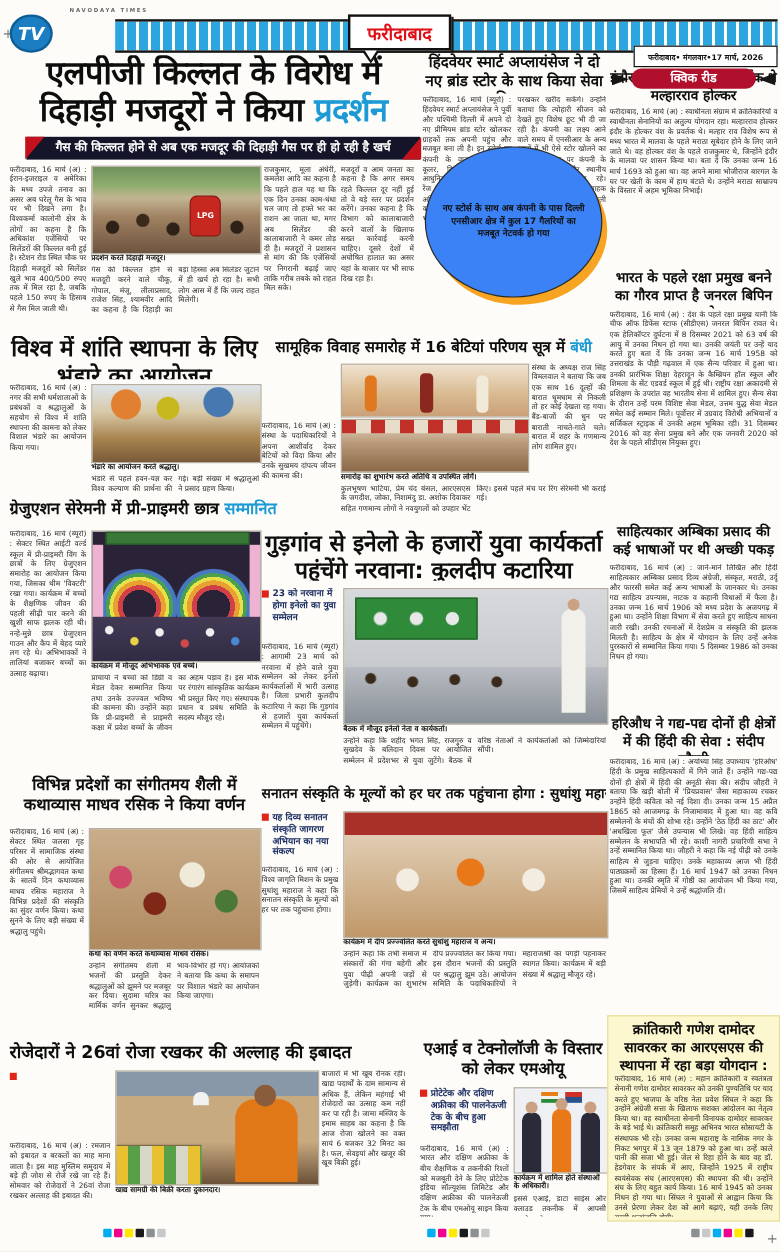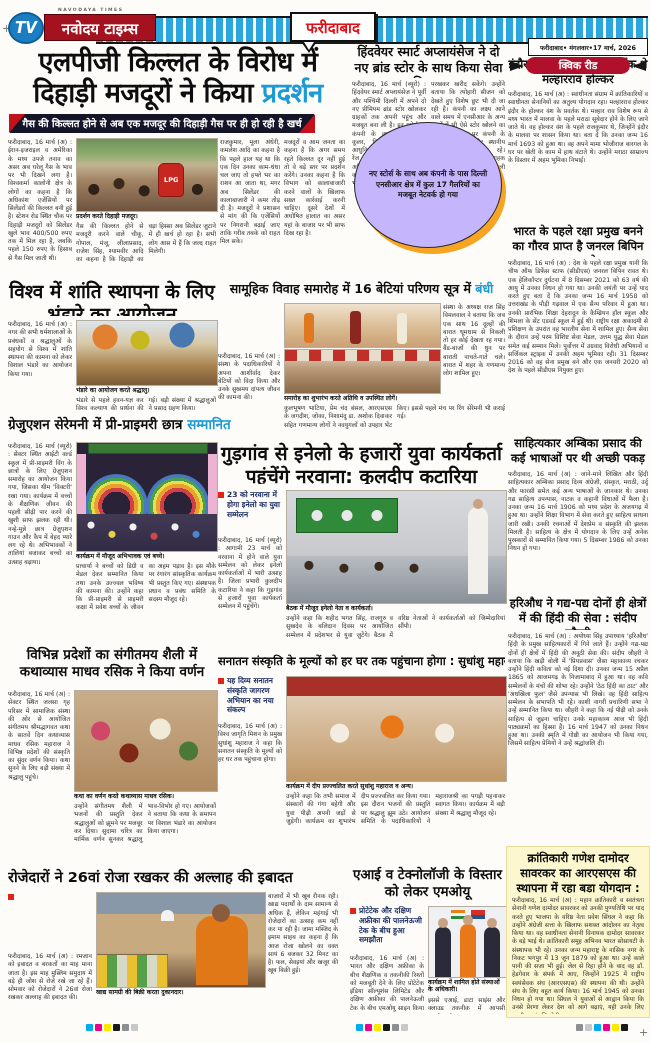--- a/index.html
+++ b/index.html
@@ -76,21 +76,21 @@
   }
   .qr-banner:before,.qr-banner:after{content:"";position:absolute;top:4px;width:0;height:0;}
   .qr-banner:before{left:-16px;border-top:5px solid transparent;border-bottom:5px solid transparent;border-left:14px solid #161616;}
   .qr-banner:after{right:-16px;border-top:5px solid transparent;border-bottom:5px solid transparent;border-right:14px solid #161616;}
   .qr-head{font-size:11.5px;line-height:1.3;font-weight:bold;text-align:center;color:#0d0d0d;overflow:hidden;}
 
   .yellow-box{background:#fdf7cf;border:1px solid #e8dc9a;box-sizing:border-box;padding:4px 5px;}
 
   
   .oval{
-    position:absolute;background:#c4b5fd;border:1.5px solid #2a2a2a;border-radius:50%;
+    position:absolute;background:#3b82f6;border:1.5px solid #2a2a2a;border-radius:50%;
     box-shadow:5px 7px 0 -1px #f6a422;z-index:2;
     display:flex;align-items:center;justify-content:center;
     font-size:7.4px;font-weight:bold;text-align:center;line-height:1.4;color:#111;
     padding:14px 12px;box-sizing:border-box;
   }
 
   
   .ph-protest{
     background-image:
       radial-gradient(circle at 12% 70%,#2e2218 0 5px,transparent 6px),
@@ -194,32 +194,31 @@
 <body>
 
 <div id="page">
 
   <div class="crop" style="left:2px;top:24px;">+</div>
   <div class="crop" style="left:639px;top:24px;">+</div>
 
   <div class="abs latin" style="left:58px;top:7px;">NAVODAYA TIMES</div>
   <div class="abs stripes" style="left:96px;top:16px;width:552px;height:24px;"></div>
   <div class="abs logo-circ" style="left:8px;top:12px;">TV</div>
-  <div class="abs mast-red" style="left:44px;top:14px;width:112px;height:27px;">नवोदय टाइम्स</div>
   <div class="abs edition-box" style="left:290px;top:12px;width:86px;height:30px;">फरीदाबाद</div>
   <div class="abs tail-k" style="left:302px;top:43px;"></div>
   <div class="abs tail-w" style="left:304px;top:42px;"></div>
   <div class="abs date-box" style="left:528px;top:18px;width:120px;height:18px;">फरीदाबाद• मंगलवार•17 मार्च, 2026</div>
 
   <div class="abs hd lead-head ctr" style="left:8px;top:46px;width:340px;height:66px;">
     <span>एलपीजी किल्लत के विरोध में</span><br>
     <span>दिहाड़ी मजदूरों ने किया</span>
     <span class="accent-blue">प्रदर्शन</span>
   </div>
-  <div class="ribbon" style="left:10px;top:114px;width:304px;height:19px;">गैस की किल्लत होने से अब एक मजदूर की दिहाड़ी गैस पर ही  हो रही है खर्च</div>
+  <div class="ribbon" style="left:22px;top:114px;width:328px;height:19px;">गैस की किल्लत होने से अब एक मजदूर की दिहाड़ी गैस पर ही  हो रही है खर्च</div>
 
   <div class="abs jt" style="left:8px;top:138px;width:64px;height:140px;">फरीदाबाद, 16 मार्च (अ) : ईरान-इजराइल व अमेरिका के मध्य उपजे तनाव का असर अब घरेलू गैस के भाव पर भी दिखने लगा है। विश्वकर्मा कालोनी क्षेत्र के लोगों का कहना है कि अधिकांश एजेंसियों पर सिलेंडरों की किल्लत बनी हुई है। स्टेशन रोड स्थित चौक पर दिहाड़ी मजदूरों को सिलेंडर खुले भाव 400/500 रुपए तक में मिल रहा है, जबकि पहले 150 रुपए के हिसाब से गैस मिल जाती थी।</div>
   <div class="photo ph-protest" style="left:76px;top:138px;width:140px;height:72px;">
     <div class="cyl">LPG</div>
   </div>
   <div class="abs cap" style="left:76px;top:212px;width:140px;height:8px;">प्रदर्शन करते दिहाड़ी मजदूर।</div>
   <div class="abs jt c2" style="left:76px;top:222px;width:140px;height:54px;">गैस की किल्लत होने से मजदूरी करने वाले चीकू, गोपाल, मंजू, लीलाप्रसाद, राजेश सिंह, श्यामवीर आदि का कहना है कि दिहाड़ी का बड़ा हिस्सा अब सिलेंडर जुटाने में ही खर्च हो रहा है। सभी लोग आस में हैं कि जल्द राहत मिलेगी।</div>
   <div class="abs jt" style="left:220px;top:138px;width:60px;height:140px;">राजकुमार, मूला अंधेरी, कमलेश आदि का कहना है कि पहले हाल यह था कि एक दिन उनका काम-धंधा चल जाए तो हफ्ते भर का राशन आ जाता था, मगर अब सिलेंडर की कालाबाजारी ने कमर तोड़ दी है। मजदूरों ने प्रशासन से मांग की कि एजेंसियों पर निगरानी बढ़ाई जाए ताकि गरीब तबके को राहत मिल सके।</div>
   <div class="abs jt" style="left:284px;top:138px;width:61px;height:140px;">मजदूरों व आम जनता का कहना है कि अगर समय रहते किल्लत दूर नहीं हुई तो वे बड़े स्तर पर प्रदर्शन करेंगे। उनका कहना है कि विभाग को कालाबाजारी करने वालों के खिलाफ सख्त कार्रवाई करनी चाहिए। दूसरे देशों में अघोषित हालात का असर यहां के बाजार पर भी साफ दिख रहा है।</div>
 

